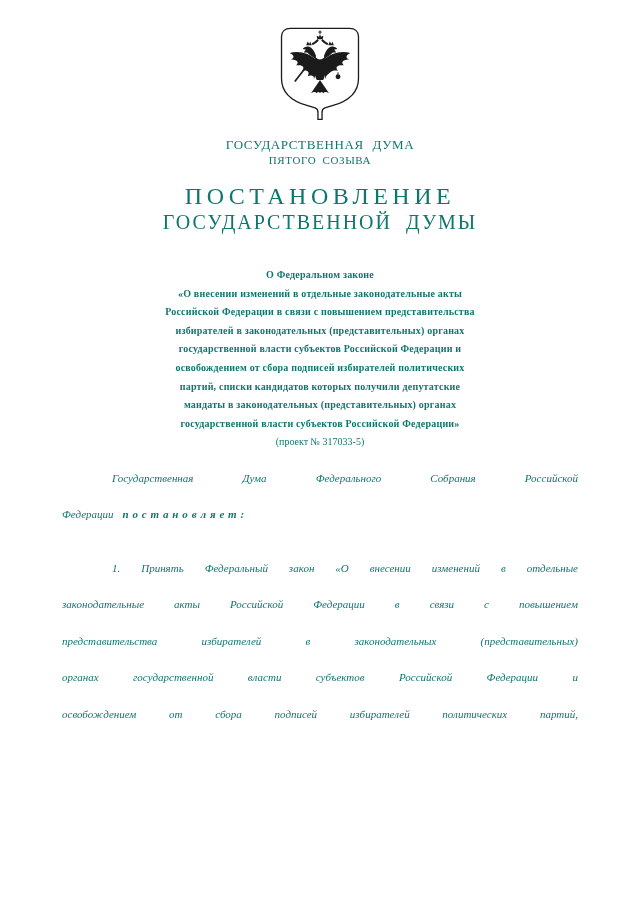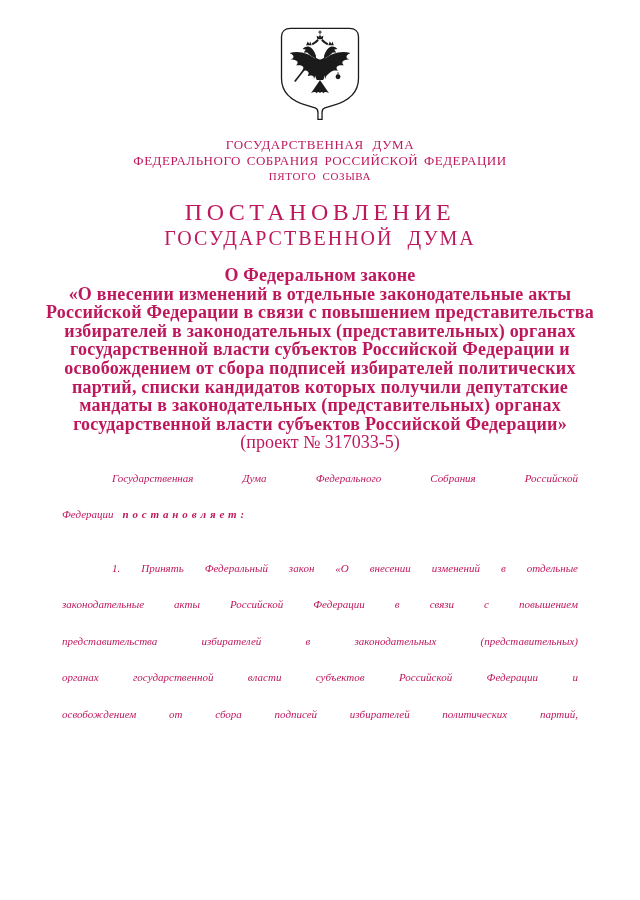--- a/index.html
+++ b/index.html
@@ -3,21 +3,21 @@
 <meta charset="utf-8">
 <style>
   html,body { margin:0; padding:0; background:#ffffff; }
   .page {
     position: relative;
     width: 640px;
     height: 900px;
     margin: 0 auto;
     background: #ffffff;
     font-family: "Liberation Serif", "DejaVu Serif", serif;
-    color: #be185d;
+    color: #0f766e;
     overflow: hidden;
   }
   .emblem-wrap {
     margin-top: 26px;
     text-align: center;
   }
   .header-block {
     margin-top: 12px;
     text-align: center;
   }
@@ -49,24 +49,24 @@
     letter-spacing: 4.5px;
     line-height: 28px;
   }
   .doctype-line2 {
     font-size: 20px;
     letter-spacing: 2px;
     word-spacing: 7px;
     line-height: 24px;
   }
   .subject-block {
-    margin-top: 16px;
+    margin-top: 32px;
     text-align: center;
     font-weight: bold;
-    font-size: 18px;
+    font-size: 10px;
     line-height: 18.6px;
     letter-spacing: 0.2px;
   }
   .subject-project {
     font-weight: normal;
     letter-spacing: 0;
   }
   .body-block {
     margin: 8px 62px 0 62px;
     font-size: 11px;
@@ -112,27 +112,26 @@
         <path d="M50 66 L39 82 Q44 79 46 82 Q48 79 50 82 Q52 79 54 82 Q56 79 61 82 L50 66 Z"></path>
         <rect x="25" y="48" width="2" height="22" transform="rotate(38 26 59)"></rect>
         <circle cx="72" cy="62" r="3"></circle>
         <rect x="71.4" y="56.5" width="1.2" height="3"></rect>
       </g>
     </svg>
   </div>
 
   <div class="header-block">
     <div class="header-line1">ГОСУДАРСТВЕННАЯ ДУМА</div>
-    <div class="header-line2">ФЕДЕРАЛЬНОГО СОБРАНИЯ РОССИЙСКОЙ ФЕДЕРАЦИИ</div>
     <div class="header-line3">ПЯТОГО СОЗЫВА</div>
   </div>
 
   <div class="doctype-block">
     <div class="doctype-line1">ПОСТАНОВЛЕНИЕ</div>
-    <div class="doctype-line2">ГОСУДАРСТВЕННОЙ ДУМА</div>
+    <div class="doctype-line2">ГОСУДАРСТВЕННОЙ ДУМЫ</div>
   </div>
 
   <div class="subject-block">
     <div>О Федеральном законе</div>
     <div>«О внесении изменений в отдельные законодательные акты</div>
     <div>Российской Федерации в связи с повышением представительства</div>
     <div>избирателей в законодательных (представительных) органах</div>
     <div>государственной власти субъектов Российской Федерации и</div>
     <div>освобождением от сбора подписей избирателей политических</div>
     <div>партий, списки кандидатов которых получили депутатские</div>

